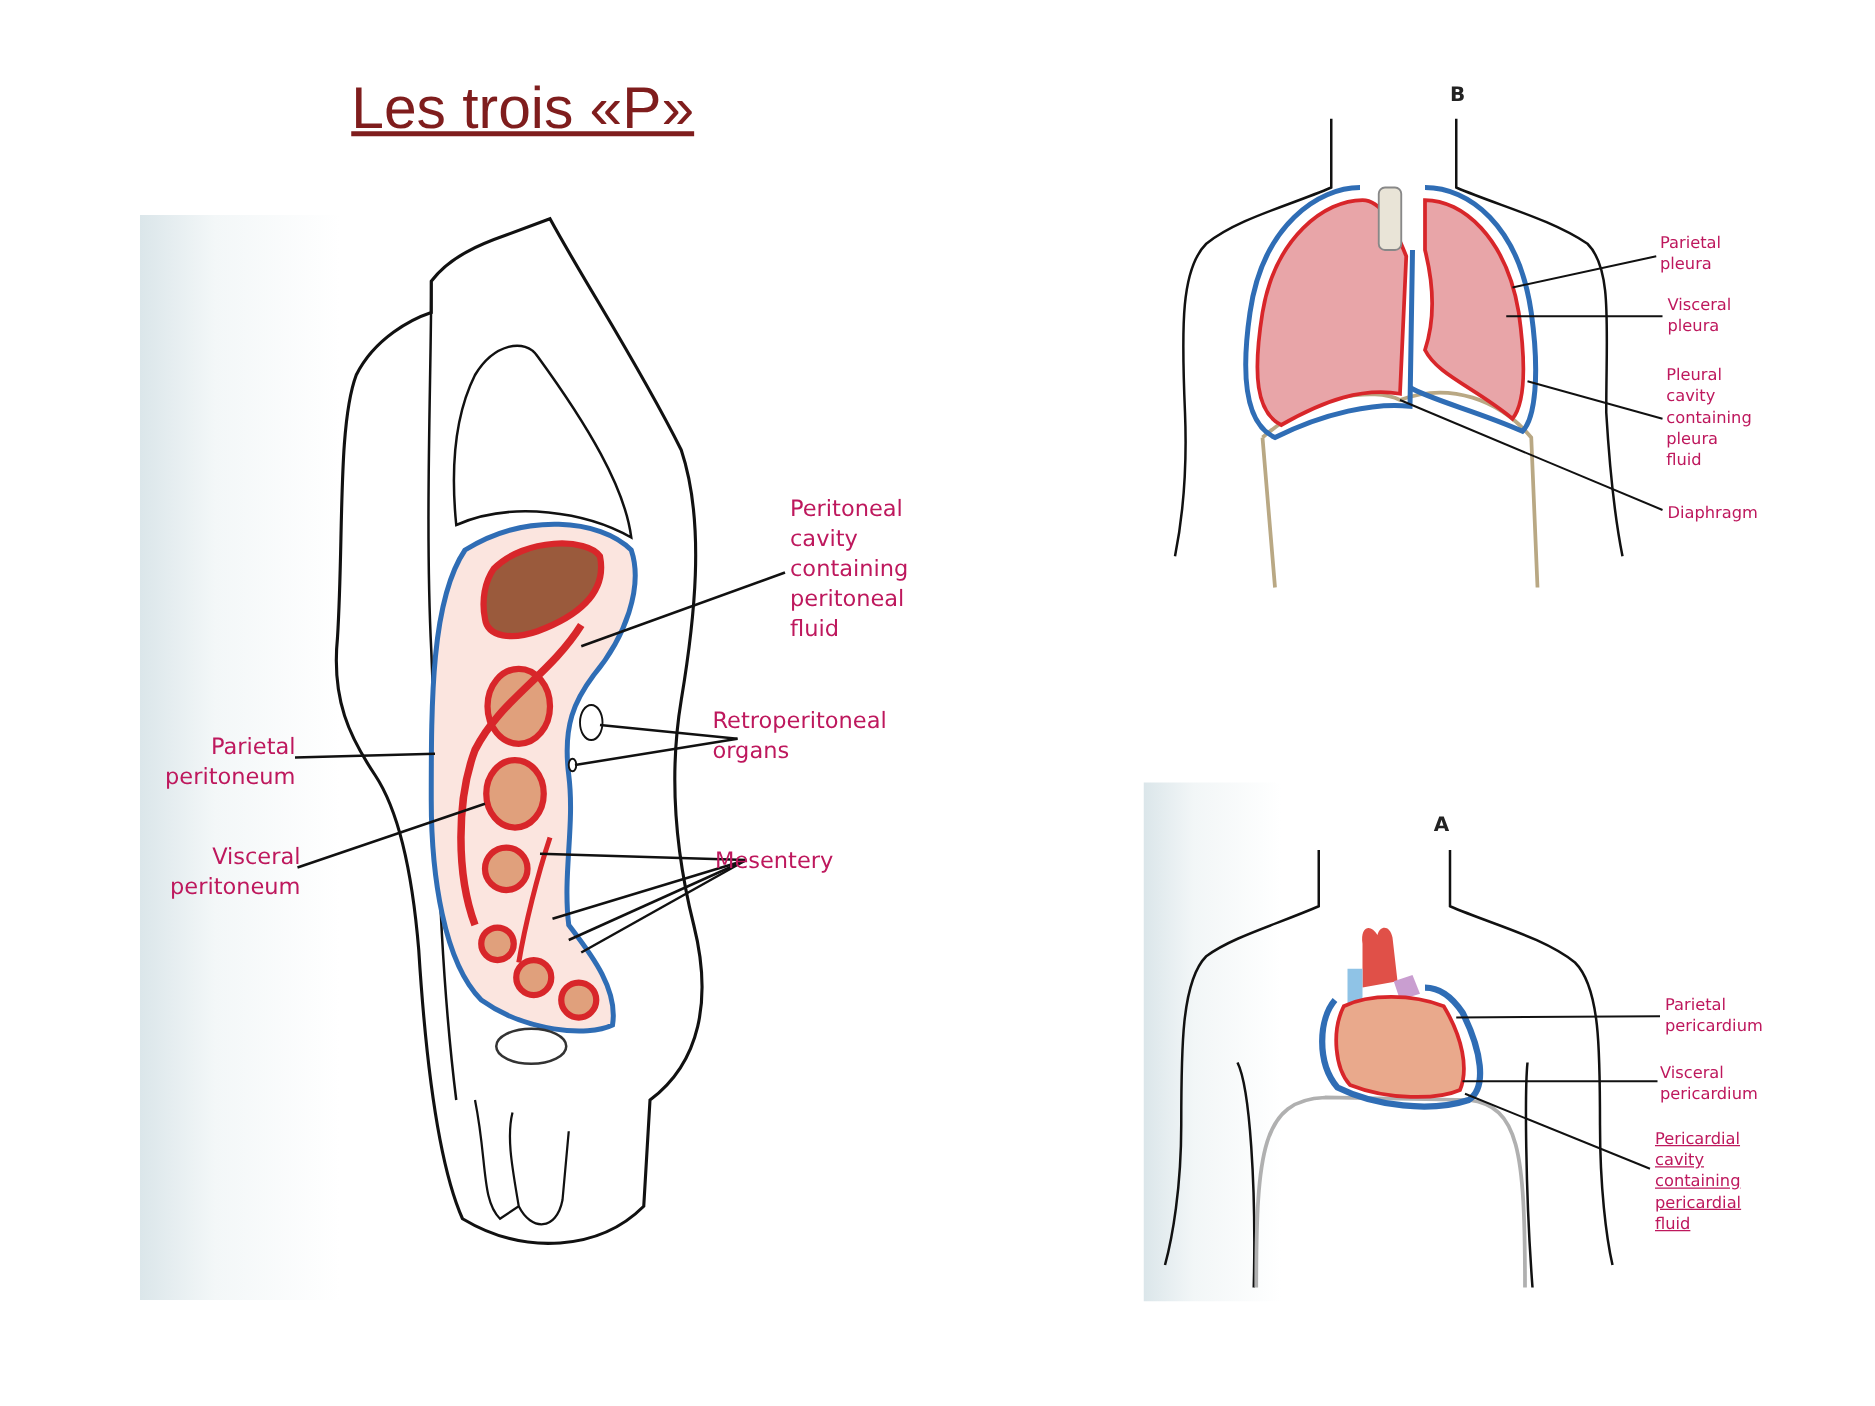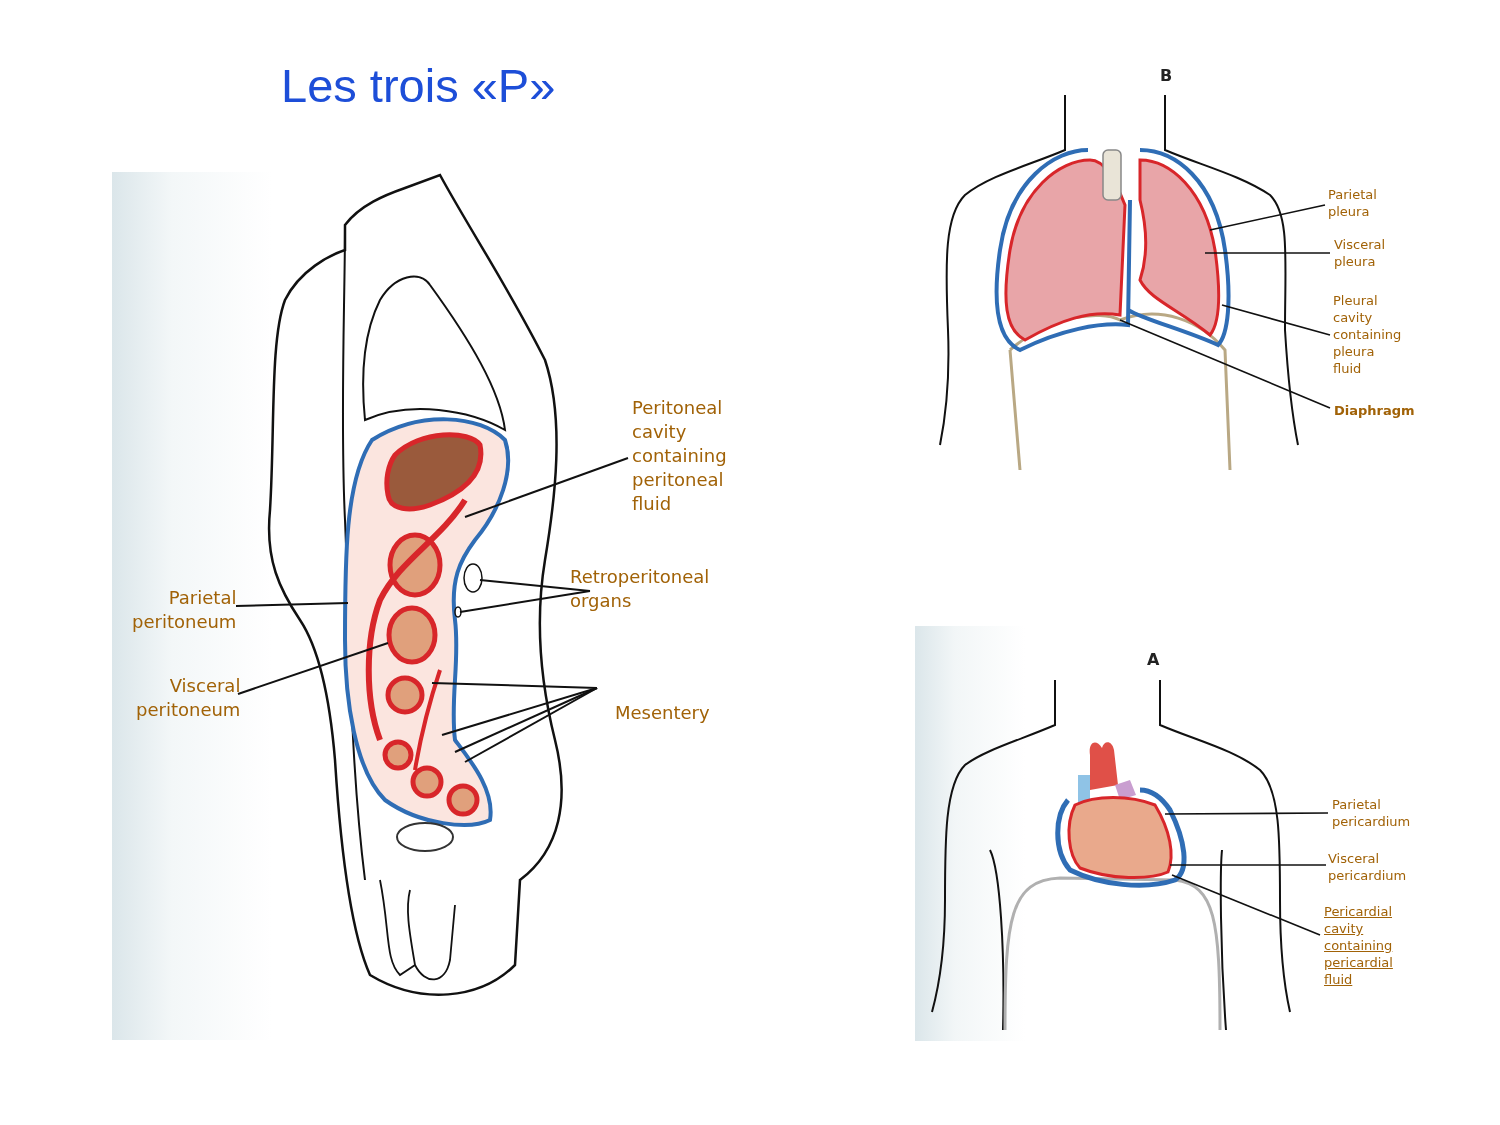--- a/index.html
+++ b/index.html
@@ -1,22 +1,22 @@
 <!DOCTYPE html>
 <html><head>
 <meta charset="utf-8">
 <style>
   html, body { margin: 0; padding: 0; background: #ffffff; }
   body { width: 1500px; height: 1125px; position: relative; overflow: hidden;
          font-family: "Liberation Sans", sans-serif; }
-  .slide-title { position: absolute; left: 281px; top: 58px; font-size: 47px; color: #1d4ed8;
-                 font-family: "Liberation Sans", sans-serif; letter-spacing: 0px; }
+  .slide-title { position: absolute; left: 281px; top: 58px; font-size: 47px; color: #7f1d1d;
+                 font-family: "Liberation Sans", sans-serif; letter-spacing: 0px; text-decoration: underline; }
   .panel { position: absolute; }
   .scan-bg { position: absolute; }
-  .lbl { position: absolute; font-family: "DejaVu Sans", sans-serif; color: #a16207; line-height: 1.15; white-space: pre; }
+  .lbl { position: absolute; font-family: "DejaVu Sans", sans-serif; color: #be185d; line-height: 1.15; white-space: pre; }
   .lbl-big { font-size: 18px; line-height: 24px; }
   .lbl-sm  { font-size: 13px; line-height: 17px; }
   .letter  { position: absolute; font-family: "DejaVu Sans", sans-serif; font-weight: bold; font-size: 16px; color: #222; }
   svg { position: absolute; left: 0; top: 0; overflow: visible; }
 </style>
 </head>
 <body>
 
 <div class="slide-title">Les trois «P»</div>
 
@@ -70,21 +70,21 @@
 cavity
 containing
 peritoneal
 fluid</div>
   <div class="lbl lbl-big" style="left:570px;top:565px;">Retroperitoneal
 organs</div>
   <div class="lbl lbl-big" style="left:132px;top:586px;text-align:right;">Parietal
 peritoneum</div>
   <div class="lbl lbl-big" style="left:136px;top:674px;text-align:right;">Visceral
 peritoneum</div>
-  <div class="lbl lbl-big" style="left:615px;top:677px;margin-top:24px;">Mesentery</div>
+  <div class="lbl lbl-big" style="left:572px;top:677px;">Mesentery</div>
 </div>
 
 <div class="panel" style="left:0;top:0;width:1500px;height:480px;">
   <div class="letter" style="left:1160px;top:66px;">B</div>
   <svg width="1500" height="480">
 
     <g fill="none" stroke="#111" stroke-width="2">
       <path d="M1065,95 L1065,150 C1030,165 990,175 965,195 C945,215 945,260 948,330 C950,380 945,420 940,445"></path>
       <path d="M1165,95 L1165,150 C1200,165 1240,175 1270,195 C1290,215 1285,260 1285,330 C1288,380 1293,420 1298,445"></path>
     </g>
@@ -108,21 +108,21 @@
   </svg>
   <div class="lbl lbl-sm" style="left:1328px;top:186px;">Parietal
 pleura</div>
   <div class="lbl lbl-sm" style="left:1334px;top:236px;">Visceral
 pleura</div>
   <div class="lbl lbl-sm" style="left:1333px;top:292px;">Pleural
 cavity
 containing
 pleura
 fluid</div>
-  <div class="lbl lbl-sm" style="left:1334px;top:402px;font-weight:bold;">Diaphragm</div>
+  <div class="lbl lbl-sm" style="left:1334px;top:402px;">Diaphragm</div>
 </div>
 
 <div class="panel" style="left:0;top:0;width:1500px;height:1125px;">
   <div class="scan-bg" style="left:915px;top:626px;width:495px;height:415px;background:linear-gradient(90deg,#dbe6ea 0px,#f2f6f7 40px,#ffffff 110px);"></div>
   <div class="letter" style="left:1147px;top:650px;">A</div>
   <svg width="1500" height="1125">
 
     <g fill="none" stroke="#111" stroke-width="2">
       <path d="M1055,680 L1055,725 C1020,740 985,750 965,765 C945,785 945,840 945,900 C945,950 938,990 932,1012"></path>
       <path d="M1160,680 L1160,725 C1195,740 1235,750 1260,770 C1280,790 1280,840 1280,900 C1280,950 1285,990 1290,1012"></path>

